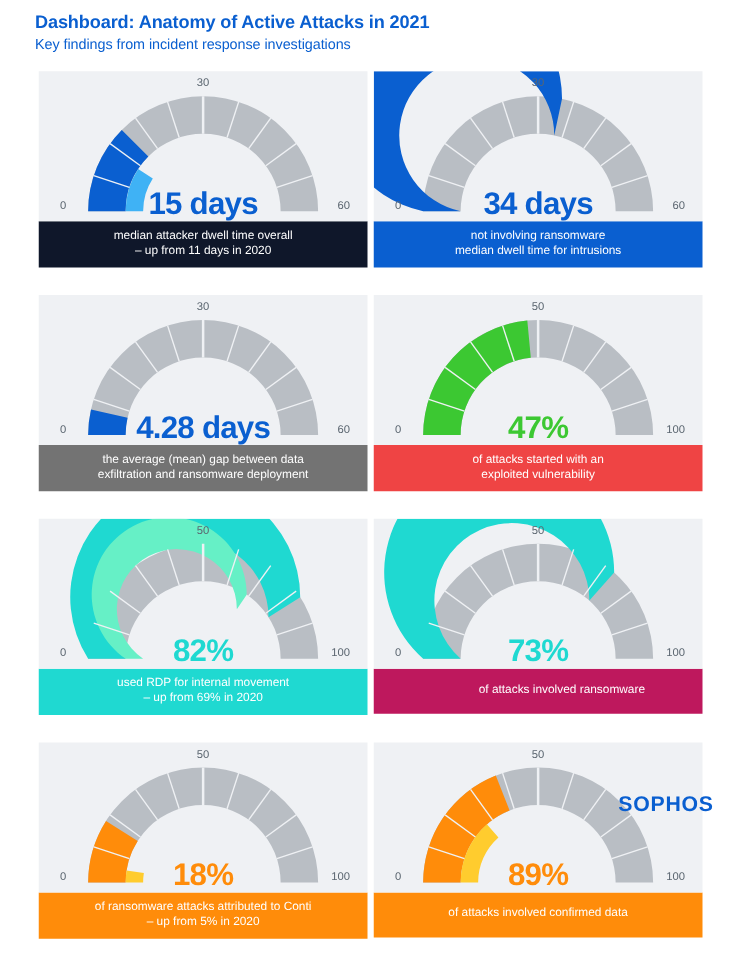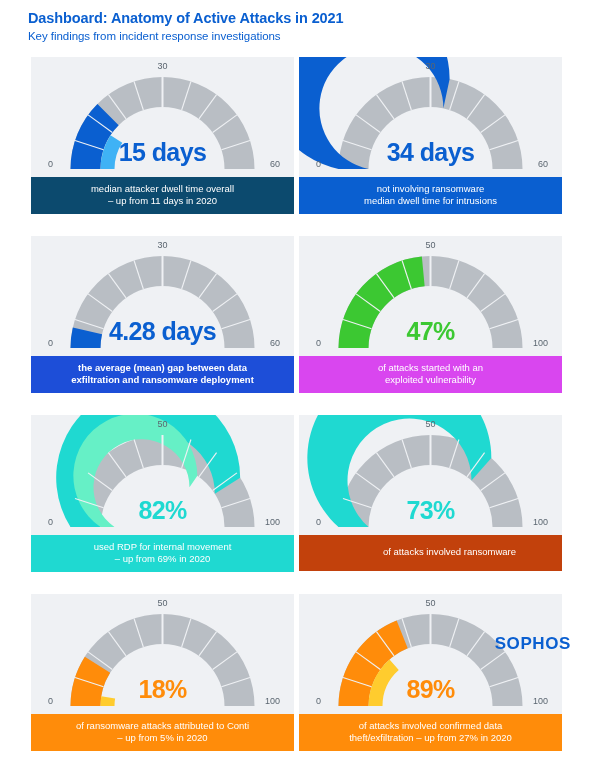--- a/index.html
+++ b/index.html
@@ -38,21 +38,21 @@
     background:#eff1f4;
     height:120px;
     width:263px;
     overflow:hidden;
   }
   .gaugebox svg{position:absolute;left:0;top:0;}
 
   .value{
     position:absolute;
     left:0;right:0;
-    bottom:12px;
+    bottom:1px;
     text-align:center;
     font-size:25px;
     font-weight:bold;
     letter-spacing:-0.6px;
     line-height:1;
     pointer-events:none;
   }
   .tick{
     position:absolute;
     font-size:9px;
@@ -113,21 +113,21 @@
             <line x1="150.65905365124675" y1="53.03449598970048" x2="159.92956348249515" y2="24.50280050084588" stroke="#eff1f4" stroke-width="1.1"></line>
             <line x1="167.9426856421333" y1="61.840946348753256" x2="185.57624321090753" y2="37.57043651750483" stroke="#eff1f4" stroke-width="1.1"></line>
             <line x1="181.65905365124675" y1="75.55731435786667" x2="205.92956348249515" y2="57.92375678909248" stroke="#eff1f4" stroke-width="1.1"></line>
             <line x1="190.46550401029953" y1="92.84094634875326" x2="218.99719949915414" y2="83.57043651750485" stroke="#eff1f4" stroke-width="1.1"></line>
           </svg>
           <div class="tick tick-min">0</div>
           <div class="tick tick-max">60</div>
           <div class="tick tick-mid">30</div>
           <div class="value" style="color: rgb(10, 95, 208);">15 days</div>
         </div>
-        <div class="caption" style="background: #0c4a6e;">
+        <div class="caption" style="background: #0f172a;">
           <div style="width: 100%;">
             <span>median attacker dwell time overall</span>
             <span>– up from 11 days in 2020</span>
           </div>
         </div>
       </div>
       <div class="card">
         <div class="gaugebox">
           <svg width="263" height="120" viewBox="0 0 263 120">
             <path d="M 39.5 111.99999999999999 A 92 92 0 1 1 223.5 112 L 193.5 112 A 62 62 0 1 0 69.5 111.99999999999999 Z" fill="#b9bec4"></path>
@@ -167,21 +167,21 @@
             <line x1="150.65905365124675" y1="53.03449598970048" x2="159.92956348249515" y2="24.50280050084588" stroke="#eff1f4" stroke-width="1.1"></line>
             <line x1="167.9426856421333" y1="61.840946348753256" x2="185.57624321090753" y2="37.57043651750483" stroke="#eff1f4" stroke-width="1.1"></line>
             <line x1="181.65905365124675" y1="75.55731435786667" x2="205.92956348249515" y2="57.92375678909248" stroke="#eff1f4" stroke-width="1.1"></line>
             <line x1="190.46550401029953" y1="92.84094634875326" x2="218.99719949915414" y2="83.57043651750485" stroke="#eff1f4" stroke-width="1.1"></line>
           </svg>
           <div class="tick tick-min">0</div>
           <div class="tick tick-max">60</div>
           <div class="tick tick-mid">30</div>
           <div class="value" style="color: rgb(10, 95, 208);">4.28 days</div>
         </div>
-        <div class="caption" style="background: #1d4ed8; font-weight: bold;">
+        <div class="caption" style="background: #737373;">
           <div style="width: 100%;">
             <span>the average (mean) gap between data</span>
             <span>exfiltration and ransomware deployment</span>
           </div>
         </div>
       </div>
       <div class="card">
         <div class="gaugebox">
           <svg width="263" height="120" viewBox="0 0 263 120">
             <path d="M 39.5 111.99999999999999 A 92 92 0 1 1 223.5 112 L 193.5 112 A 62 62 0 1 0 69.5 111.99999999999999 Z" fill="#b9bec4"></path>
@@ -194,21 +194,21 @@
             <line x1="150.65905365124675" y1="53.03449598970048" x2="159.92956348249515" y2="24.50280050084588" stroke="#eff1f4" stroke-width="1.1"></line>
             <line x1="167.9426856421333" y1="61.840946348753256" x2="185.57624321090753" y2="37.57043651750483" stroke="#eff1f4" stroke-width="1.1"></line>
             <line x1="181.65905365124675" y1="75.55731435786667" x2="205.92956348249515" y2="57.92375678909248" stroke="#eff1f4" stroke-width="1.1"></line>
             <line x1="190.46550401029953" y1="92.84094634875326" x2="218.99719949915414" y2="83.57043651750485" stroke="#eff1f4" stroke-width="1.1"></line>
           </svg>
           <div class="tick tick-min">0</div>
           <div class="tick tick-max">100</div>
           <div class="tick tick-mid">50</div>
           <div class="value" style="color: rgb(60, 200, 50);">47%</div>
         </div>
-        <div class="caption" style="background: #d946ef;">
+        <div class="caption" style="background: #ef4444;">
           <div style="width: 100%;">
             <span>of attacks started with an</span>
             <span>exploited vulnerability</span>
           </div>
         </div>
       </div>
       <div class="card">
         <div class="gaugebox">
           <svg width="263" height="120" viewBox="0 0 263 120">
             <path d="M 39.5 111.99999999999999 A 92 92 0 1 1 223.5 112 L 193.5 112 A 62 62 0 1 0 69.5 111.99999999999999 Z" fill="#b9bec4"></path>
@@ -249,21 +249,21 @@
             <line x1="150.65905365124675" y1="53.03449598970048" x2="159.92956348249515" y2="24.50280050084588" stroke="#eff1f4" stroke-width="1.1"></line>
             <line x1="167.9426856421333" y1="61.840946348753256" x2="185.57624321090753" y2="37.57043651750483" stroke="#eff1f4" stroke-width="1.1"></line>
             <line x1="181.65905365124675" y1="75.55731435786667" x2="205.92956348249515" y2="57.92375678909248" stroke="#eff1f4" stroke-width="1.1"></line>
             <line x1="190.46550401029953" y1="92.84094634875326" x2="218.99719949915414" y2="83.57043651750485" stroke="#eff1f4" stroke-width="1.1"></line>
           </svg>
           <div class="tick tick-min">0</div>
           <div class="tick tick-max">100</div>
           <div class="tick tick-mid">50</div>
           <div class="value" style="color: rgb(31, 217, 209);">73%</div>
         </div>
-        <div class="caption" style="background: #c2410c; padding-left: 46px;">
+        <div class="caption" style="background: #be185d; padding-left: 46px;">
           <div style="width: 100%;">
             <span>of attacks involved ransomware</span>
           </div>
         </div>
       </div>
       <div class="card">
         <div class="gaugebox">
           <svg width="263" height="120" viewBox="0 0 263 120">
             <path d="M 39.5 111.99999999999999 A 92 92 0 1 1 223.5 112 L 193.5 112 A 62 62 0 1 0 69.5 111.99999999999999 Z" fill="#b9bec4"></path>
             <path d="M 39.5 111.99999999999999 A 92 92 0 0 1 53.82183085381462 62.70393486193231 L 79.15166861887506 78.77873871130221 A 62 62 0 0 0 69.5 111.99999999999999 Z" fill="#ff8c0a"></path>
@@ -307,20 +307,19 @@
             <line x1="190.46550401029953" y1="92.84094634875326" x2="218.99719949915414" y2="83.57043651750485" stroke="#eff1f4" stroke-width="1.1"></line>
           </svg>
           <div class="tick tick-min">0</div>
           <div class="tick tick-max">100</div>
           <div class="tick tick-mid">50</div>
           <div class="value" style="color: rgb(255, 140, 10);">89%</div>
         </div>
         <div class="caption" style="background: rgb(255, 140, 10);">
           <div style="width: 100%;">
             <span>of attacks involved confirmed data</span>
-            <span>theft/exfiltration – up from 27% in 2020</span>
           </div>
         </div>
       </div>
     </div>
 
   <div class="logo">SOPHOS</div>
 </div>
 
 </body></html>

